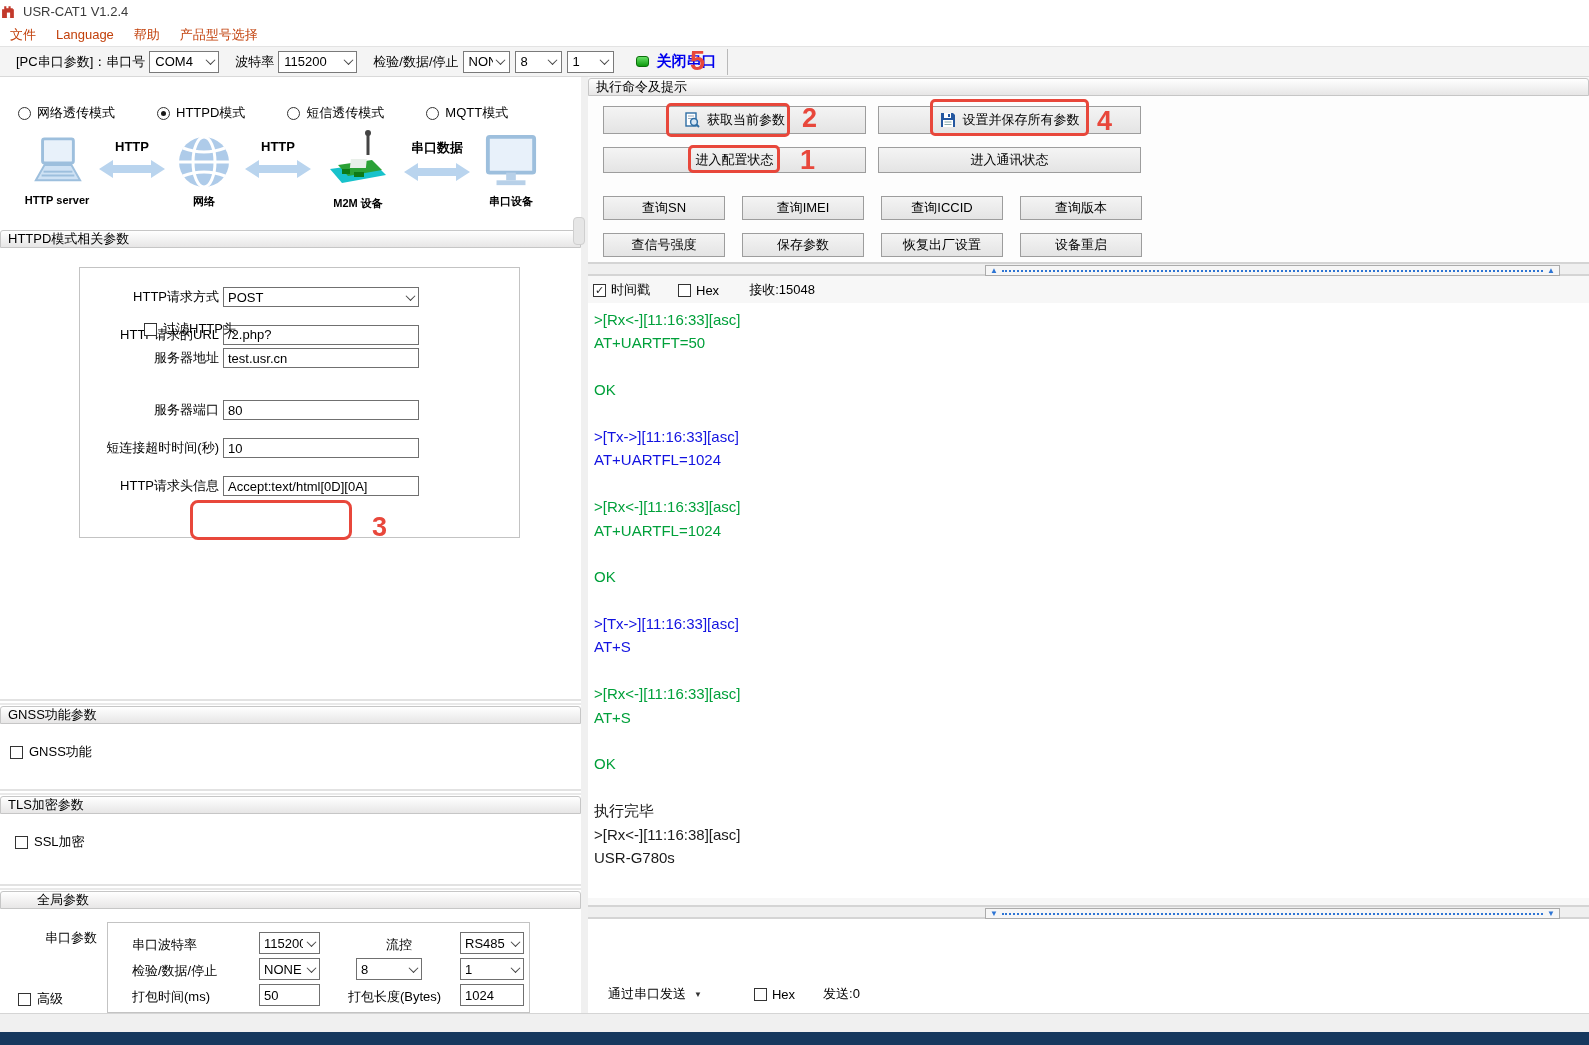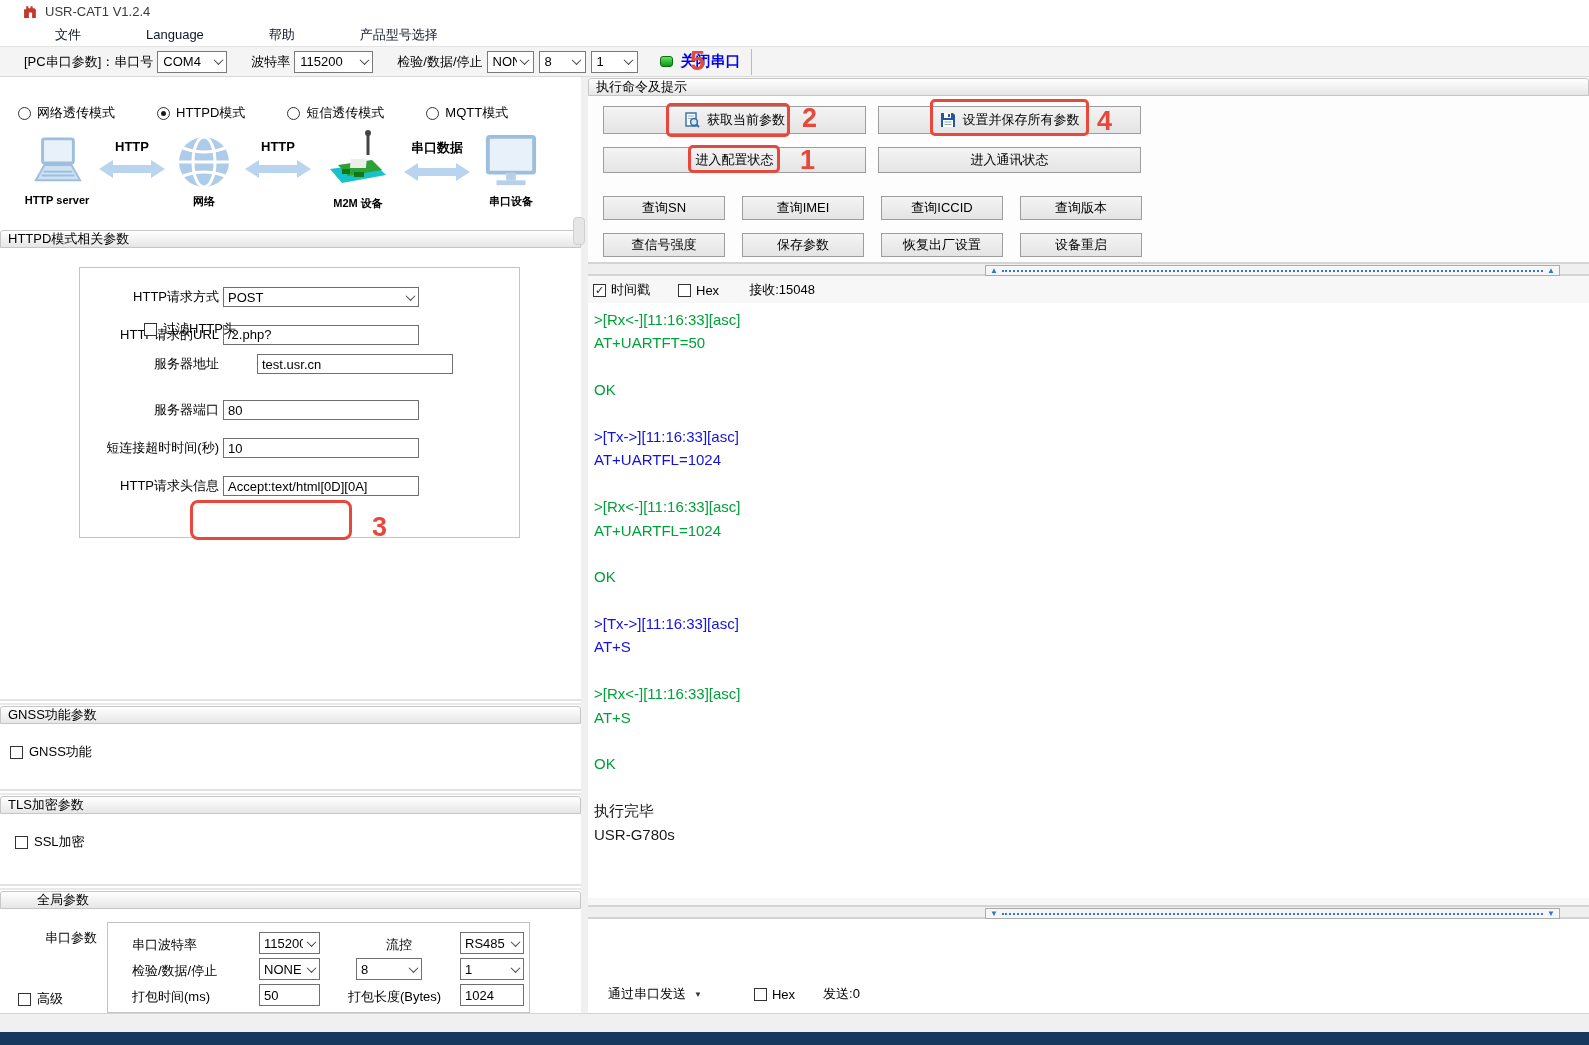--- a/index.html
+++ b/index.html
@@ -1,26 +1,26 @@
 <!DOCTYPE html>
 <html><head>
 <meta charset="utf-8">
 <style>
   * { margin:0; padding:0; box-sizing:border-box; }
   html,body { width:1589px; height:1045px; }
   body { font-family:"Liberation Sans","DejaVu Sans",sans-serif; font-size:13px; color:#000; background:#f0f0f0; overflow:hidden; }
   #app { position:relative; width:1589px; height:1045px; background:#f0f0f0; }
 
   
-  #titlebar { position:absolute; left:0; top:0; width:1589px; height:23px; background:#fff; display:flex; align-items:center; padding-left:23px; }
+  #titlebar { position:absolute; left:0; top:0; width:1589px; height:23px; background:#fff; display:flex; align-items:center; padding-left:1px; }
   #titlebar .ttl { margin-left:7px; color:#3a3a3a; font-size:13px; }
   #menubar { position:absolute; left:0; top:23px; width:1589px; height:23px; background:#fff; display:flex; align-items:center; }
-  #menubar .mi { padding:3px 10px; color:#0f172a; cursor:default;margin-left:45px; }
+  #menubar .mi { padding:3px 10px; color:#c2410c; cursor:default; }
   #toolbar { position:absolute; left:0; top:46px; width:1589px; height:31px; background:#f4f4f4; border-top:1px solid #e3e3e3; border-bottom:1px solid #d9d9d9; display:flex; align-items:center; }
-  #toolbar .tlabel { margin-left:24px; }
+  #toolbar .tlabel { margin-left:16px; }
   .tsel { height:22px; background:#fff; border:1px solid #7a7a7a; display:flex; align-items:center; padding-left:5px; position:relative; }
   .tsel .val { flex:1; overflow:hidden; white-space:nowrap; }
   .chev { width:16px; height:100%; display:flex; align-items:center; justify-content:center; flex:none; }
   .chev::before { content:''; width:6px; height:6px; border-right:1.4px solid #444; border-bottom:1.4px solid #444; transform:rotate(45deg) translate(-1px,-1px); }
   .w70{width:70px;} .w79{width:79px;} .w47{width:47px;}
   #led { width:13px; height:11px; border-radius:3px; background:linear-gradient(180deg,#67e067,#0d9a0d); border:1px solid #0a6e0a; margin-left:22px; }
   #closeport { color:#0000ee; font-weight:bold; font-size:15px; margin-left:8px; }
   .vsep { width:1px; height:26px; background:#b9b9b9; margin-left:10px; }
 
   
@@ -250,21 +250,21 @@
         </div>
 
         <div class="field-row" style="top: 56.8px;">
           <span class="flabel">HTTP请求的URL</span>
           <span class="fctrl">
             <input value="/2.php?" style="">
 
           </span>
         </div>
 
-        <div class="field-row" style="top: 86px; gap: 34px;">
+        <div class="field-row" style="top: 80px;">
           <span class="flabel">服务器地址</span>
           <span class="fctrl">
             <input value="test.usr.cn" style="">
 
           </span>
         </div>
 
         <div class="field-row" style="top: 132.4px;">
           <span class="flabel">服务器端口</span>
           <span class="fctrl">
@@ -442,20 +442,21 @@
         <div class="log-line black"></div>
         <div class="log-line blue">&gt;[Tx-&gt;][11:16:33][asc]</div>
         <div class="log-line blue">AT+S</div>
         <div class="log-line black"></div>
         <div class="log-line green">&gt;[Rx&lt;-][11:16:33][asc]</div>
         <div class="log-line green">AT+S</div>
         <div class="log-line black"></div>
         <div class="log-line green">OK</div>
         <div class="log-line black"></div>
         <div class="log-line black">执行完毕</div>
+        <div class="log-line black">&gt;[Rx&lt;-][11:16:38][asc]</div>
         <div class="log-line black">USR-G780s</div>
       </div>
 
     <div class="splitbar" style="top:828px">
       <div class="splitbox" style="left:397px;width:575px">
         <span class="tri">▼</span>
         <span class="dotline"></span>
         <span class="tri">▼</span>
       </div>
     </div>

